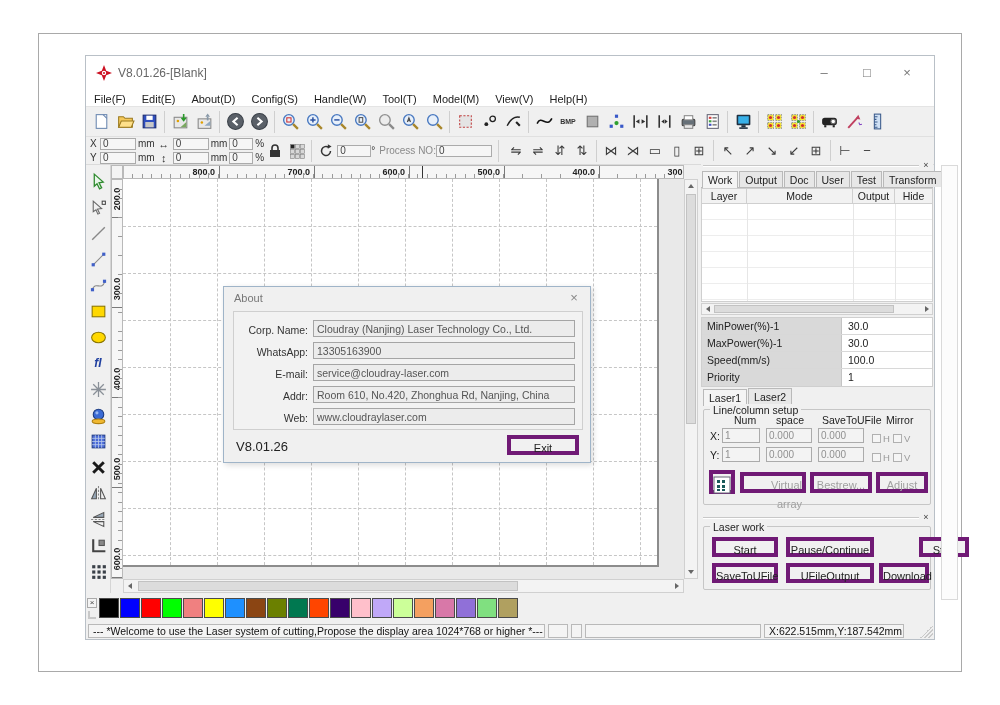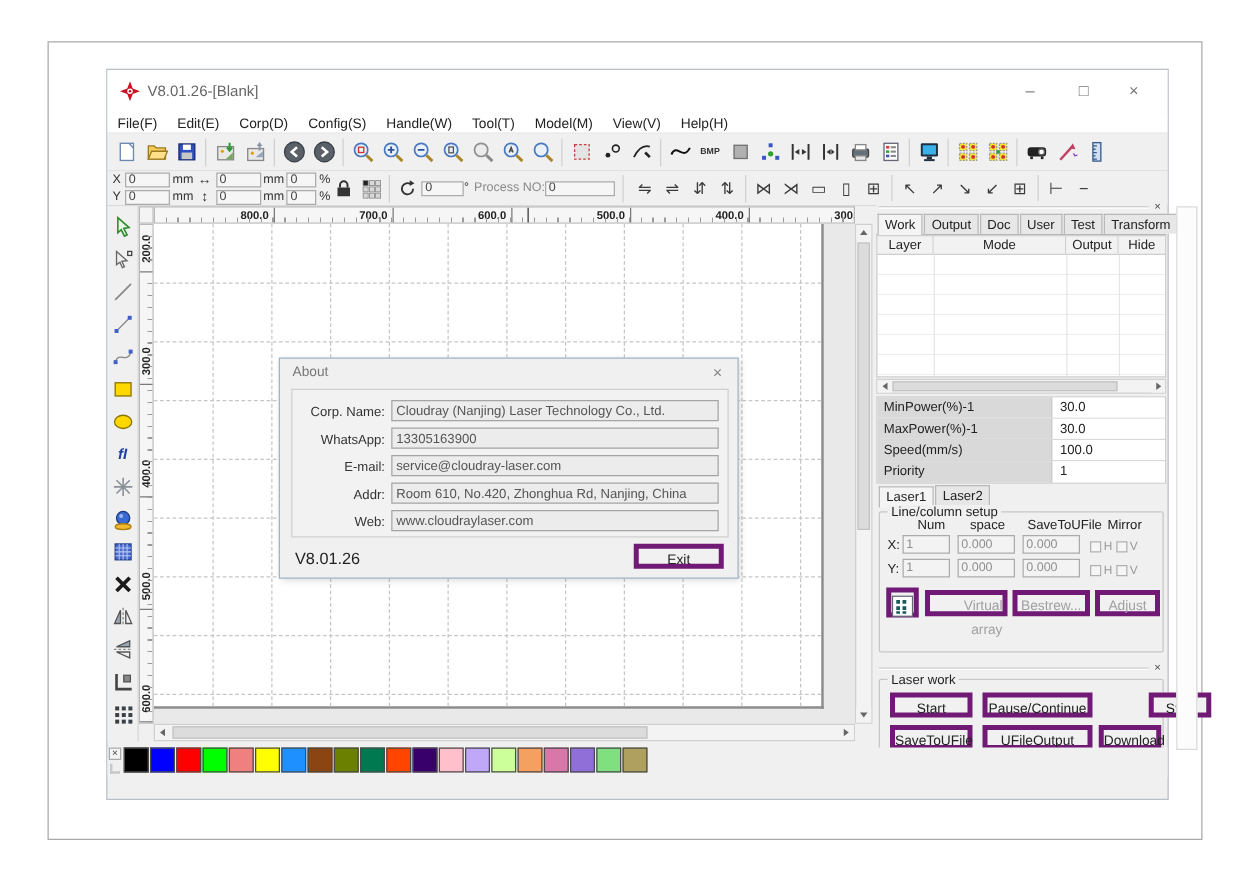--- a/index.html
+++ b/index.html
@@ -124,21 +124,21 @@
       </svg>
     <span class="title-text">V8.01.26-[Blank]</span>
     <span class="win-ctl" style="right:93px;">–</span>
     <span class="win-ctl" style="right:50px;">□</span>
     <span class="win-ctl" style="right:10px;">×</span>
   </div>
 
   <div class="menubar" id="menubar">
       <span class="menu-item">File(F)</span>
       <span class="menu-item">Edit(E)</span>
-      <span class="menu-item">Corp(D)</span>
+      <span class="menu-item">About(D)</span>
       <span class="menu-item">Config(S)</span>
       <span class="menu-item">Handle(W)</span>
       <span class="menu-item">Tool(T)</span>
       <span class="menu-item">Model(M)</span>
       <span class="menu-item">View(V)</span>
       <span class="menu-item">Help(H)</span>
     </div>
 
   <div class="toolbar1" id="toolbar1">
       <div class="tbi">
@@ -714,21 +714,21 @@
         </div>
         <div class="prop-row">
           <div class="prop-label">Priority</div>
           <div class="prop-value">1</div>
         </div>
       </div>
     <div class="laser-tabs">
       <span class="rp-tab active">Laser1</span>
       <span class="rp-tab">Laser2</span>
     </div>
-    <div class="lgroup" style="height:113px;">
+    <div class="lgroup" style="height:96px;">
       <span class="lgroup-title">Line/column setup</span>
       <span class="lc-head" style="left:30px;top:4px;">Num</span>
       <span class="lc-head" style="left:72px;top:4px;">space</span>
       <span class="lc-head" style="left:118px;top:4px;">SaveToUFile</span>
       <span class="lc-head" style="left:182px;top:4px;">Mirror</span>
       <span class="lc-lab" style="left:6px;top:20px;">X:</span>
       <input class="lc-in" style="left: 18px; top: 18px; width: 38px;" value="1">
       <input class="lc-in" style="left: 62px; top: 18px; width: 46px;" value="0.000">
       <input class="lc-in" style="left: 114px; top: 18px; width: 46px;" value="0.000">
       <span class="abs" style="left:168px;top:19px;"><span class="cb"></span><span class="cb-lab">H</span><span class="cb"></span><span class="cb-lab">V</span></span>
@@ -789,16 +789,24 @@
         <div class="swatch" style="background: rgb(192, 168, 248);"></div>
         <div class="swatch" style="background: rgb(204, 255, 153);"></div>
         <div class="swatch" style="background: rgb(244, 160, 96);"></div>
         <div class="swatch" style="background: rgb(216, 120, 168);"></div>
         <div class="swatch" style="background: rgb(144, 112, 216);"></div>
         <div class="swatch" style="background: rgb(128, 224, 128);"></div>
         <div class="swatch" style="background: rgb(176, 160, 96);"></div>
       </div>
   </div>
 
+  <div class="statusbar">
+    <div class="sb-pane" style="width:457px;padding-left:4px;">--- *Welcome to use the Laser system of cutting,Propose the display area 1024*768 or higher *---</div>
+    <div class="sb-pane" style="width:20px;"></div>
+    <div class="sb-pane" style="width:11px;"></div>
+    <div class="sb-pane" style="width:176px;"></div>
+    <div class="sb-pane" style="width:140px;padding-left:4px;">X:622.515mm,Y:187.542mm</div>
+    <div class="grip"></div>
+  </div>
 
 </div>
 
 <div class="side-strip"></div>
 
 </body></html>

